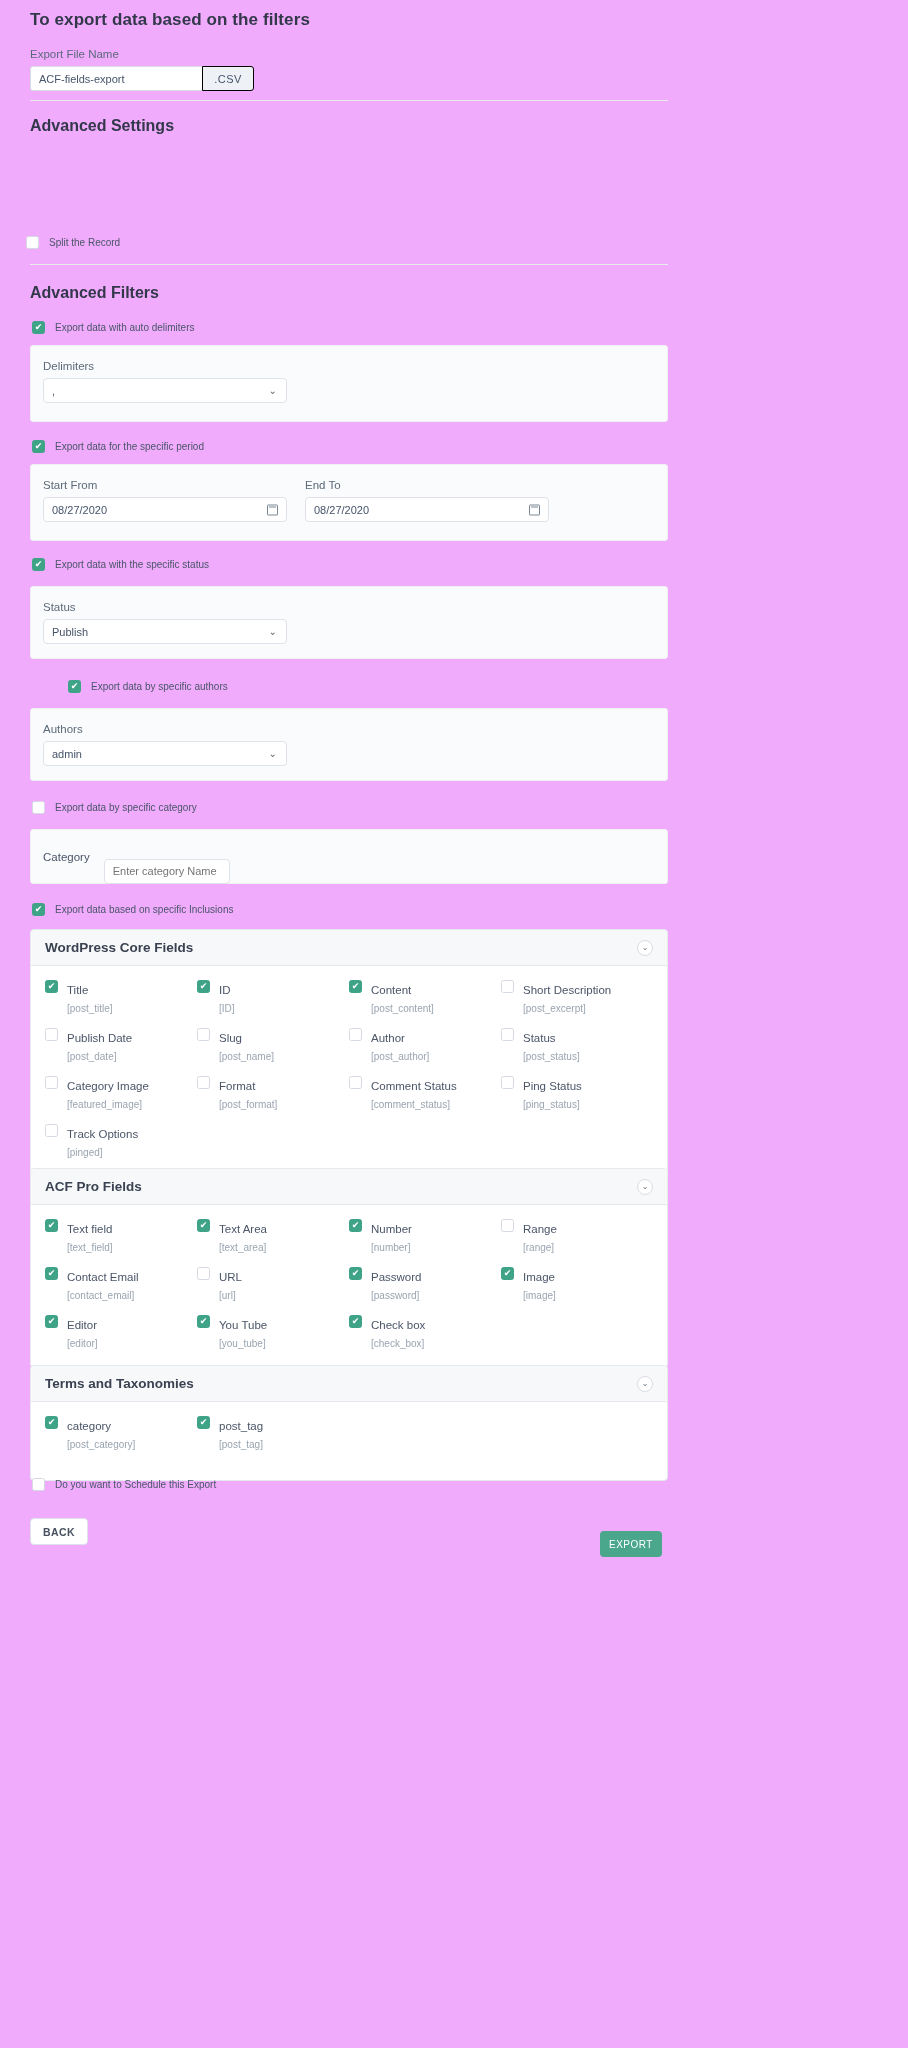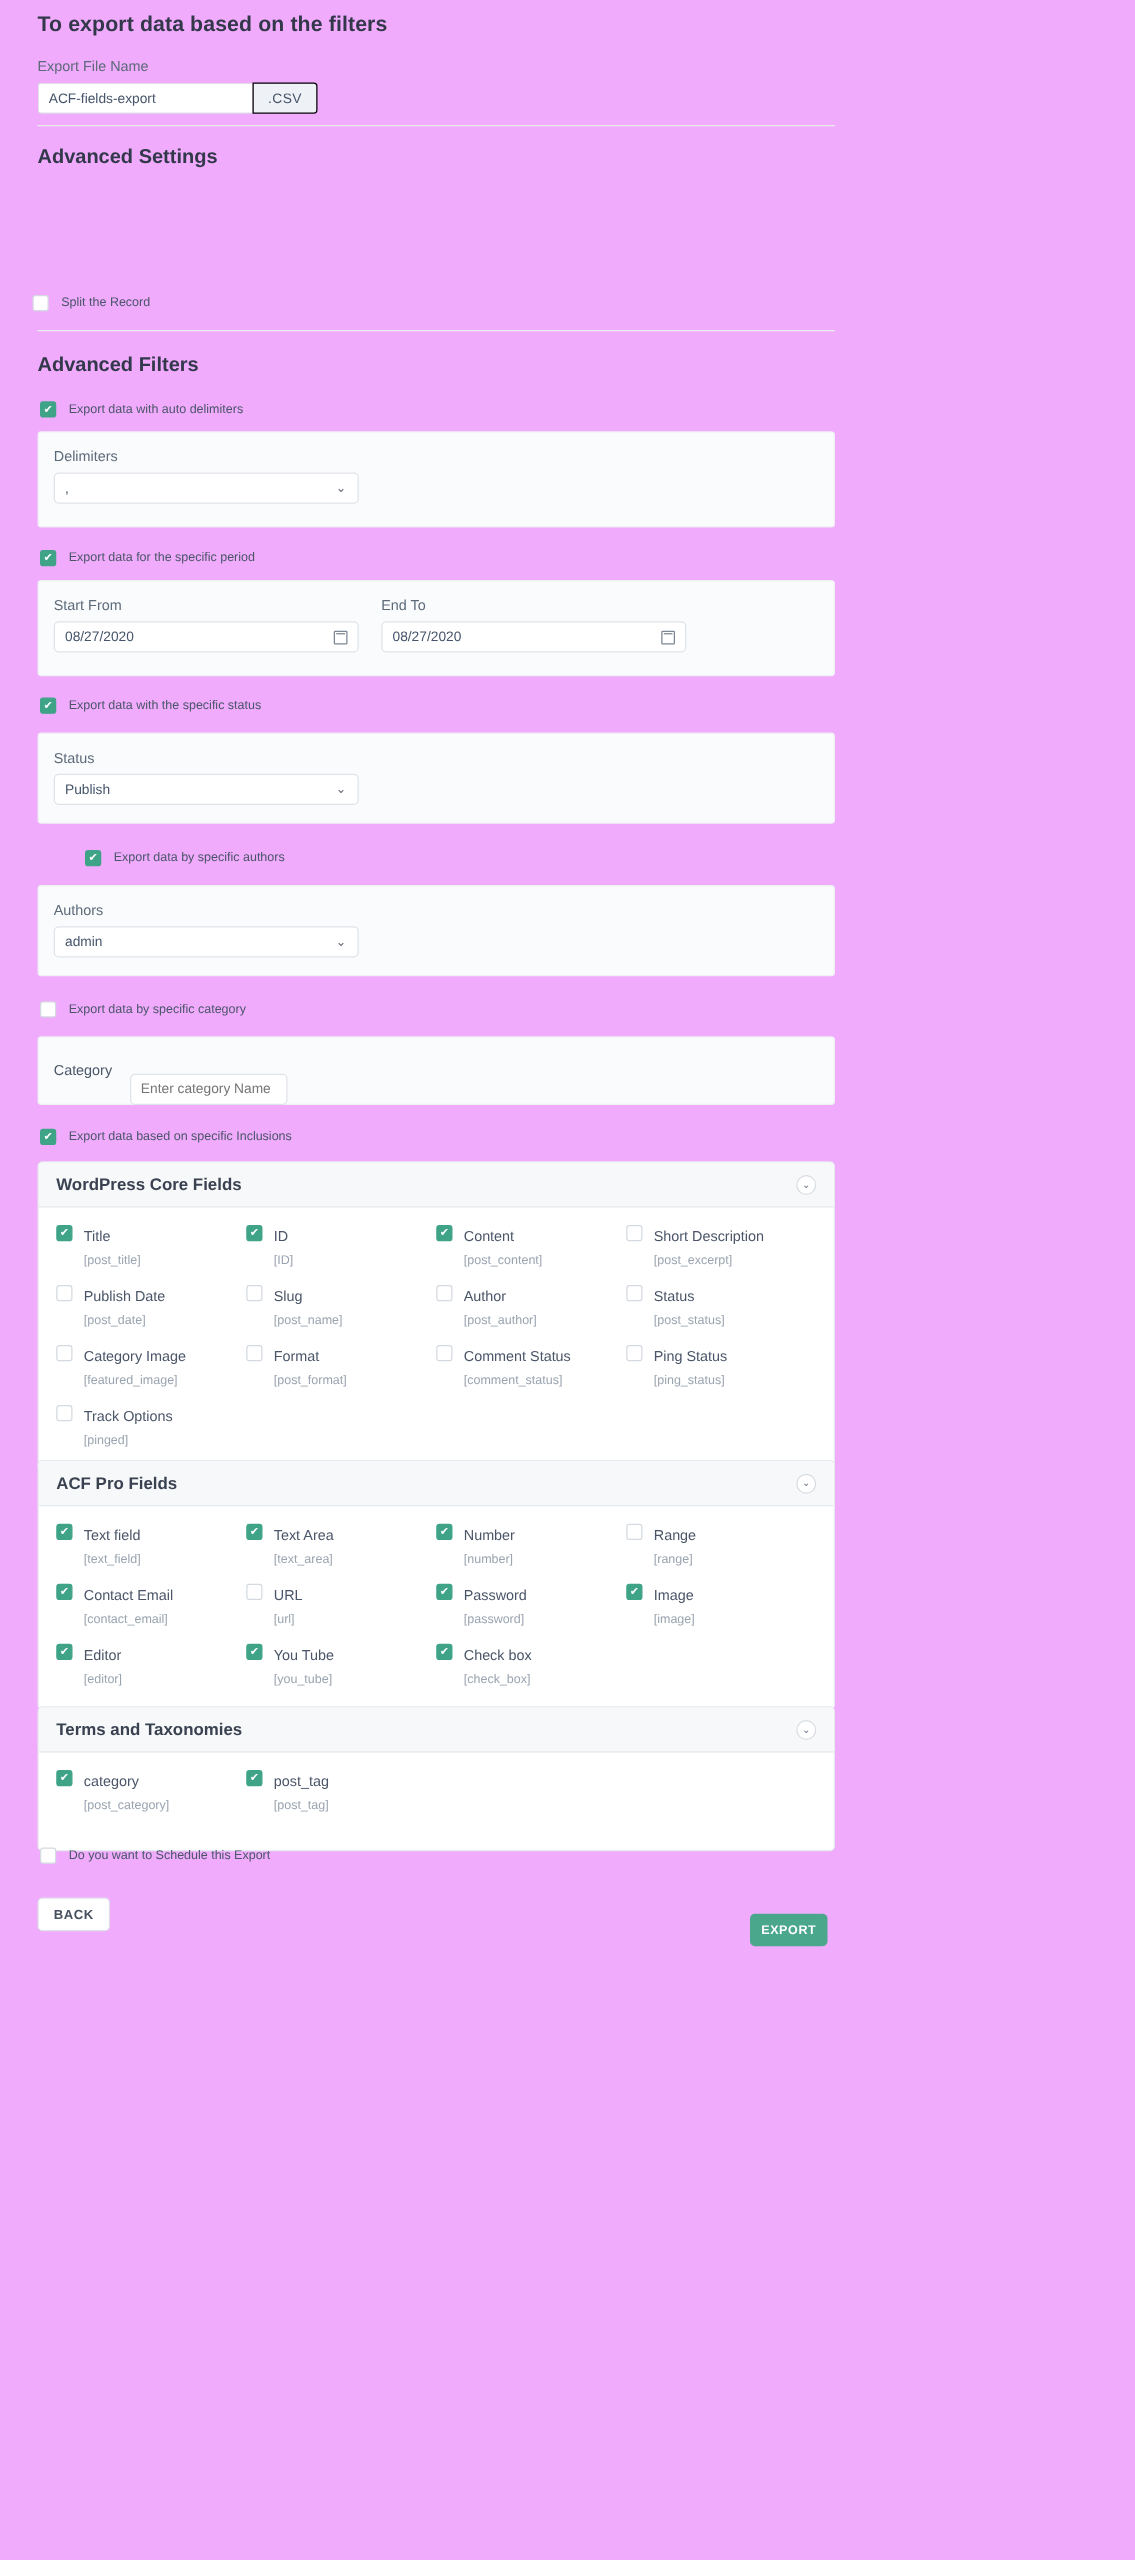--- a/index.html
+++ b/index.html
@@ -232,21 +232,21 @@
     display: flex; align-items: center; justify-content: center;
     cursor: pointer;
   }
   .btn-export {
     width: 62px; height: 26px;
     background: #4aa78c;
     border: none;
     border-radius: 4px;
     color: #fff;
     font-size: 10px;
-    font-weight: bold;
+    font-weight: normal;
     letter-spacing: .5px;
     display: flex; align-items: center; justify-content: center;
     cursor: pointer;
   }
   .abs { position: absolute; }
 </style>
 </head>
 <body>
 
 <div class="page">

